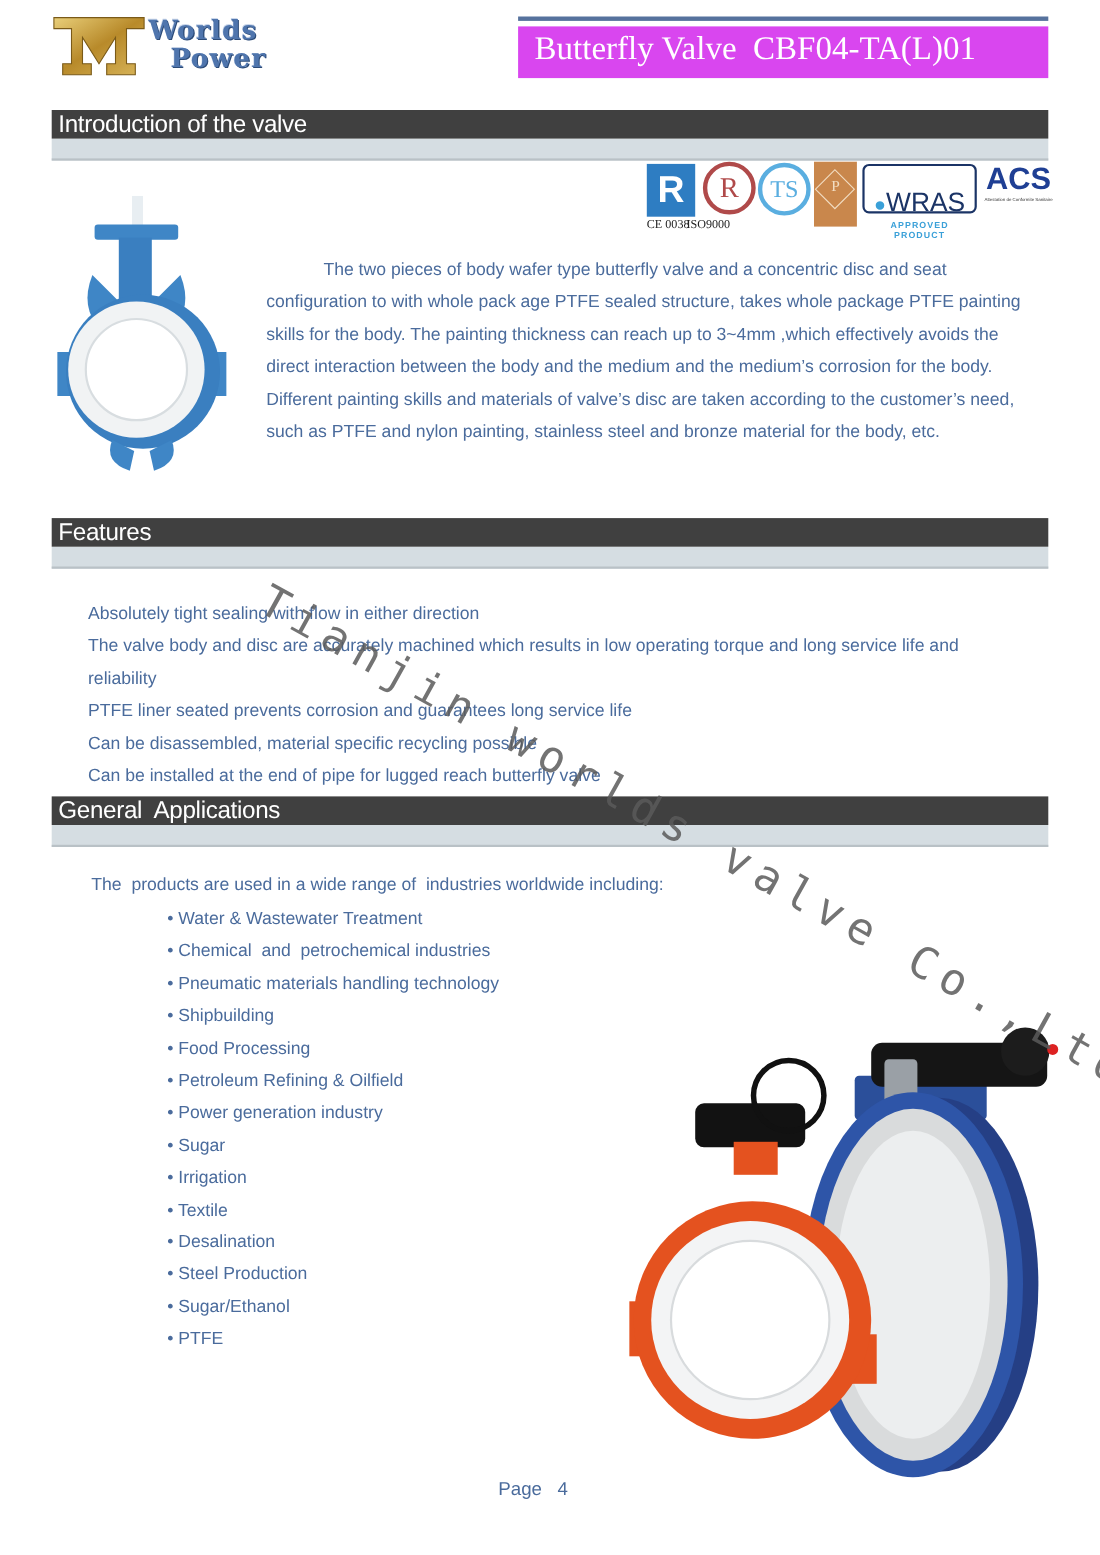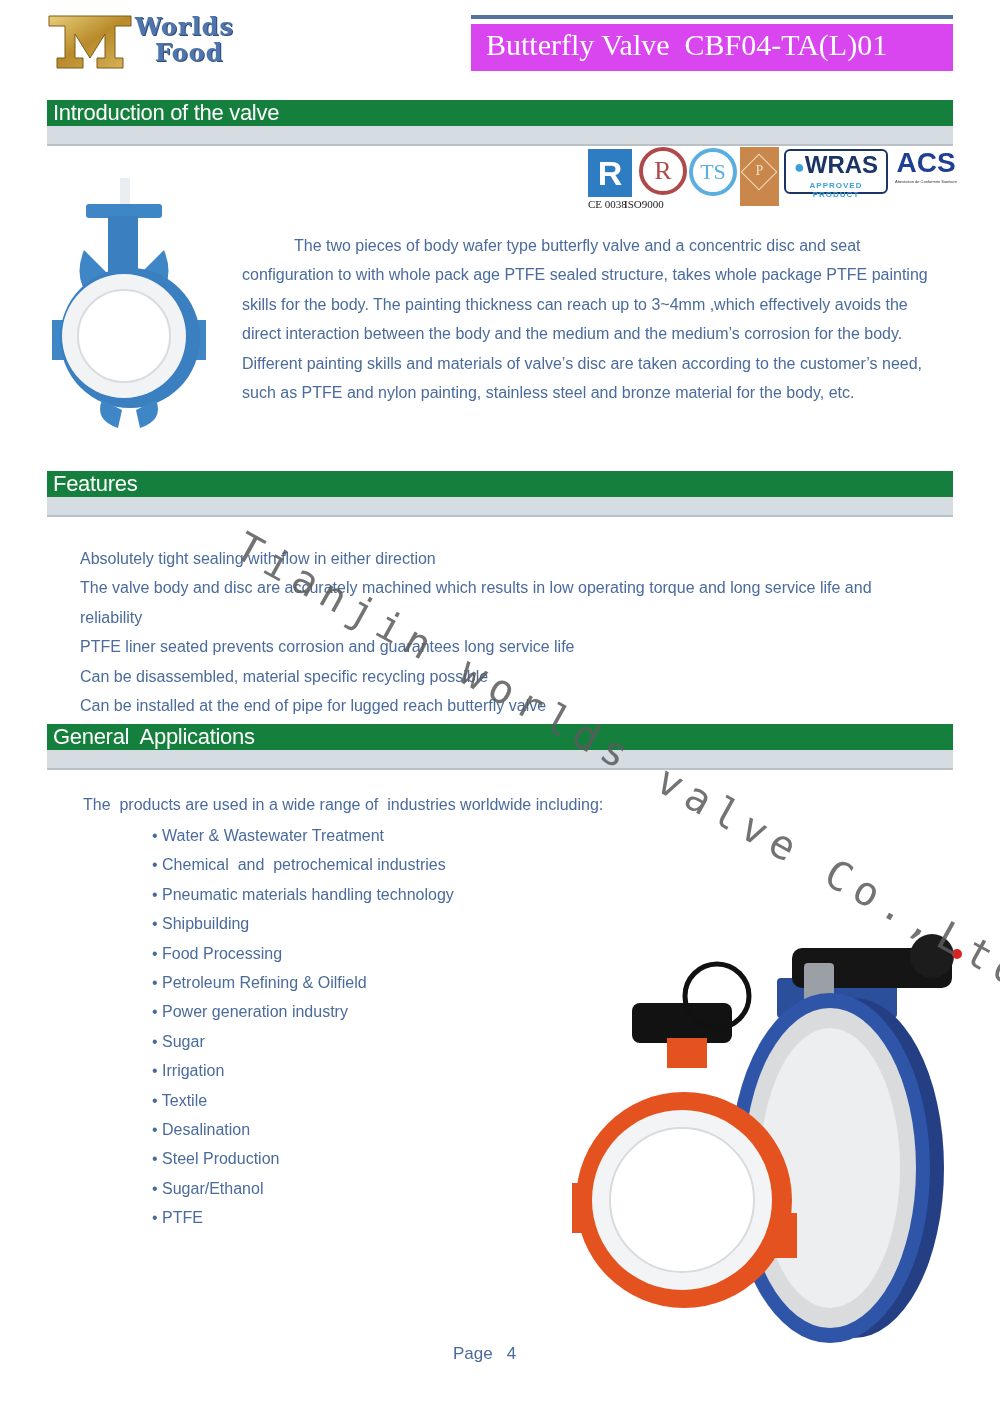--- a/index.html
+++ b/index.html
@@ -12,37 +12,37 @@
   .logo-text { position: absolute; left: 88px; top: 0px; font-family: "DejaVu Serif", serif; font-weight: bold; color: #4f75ad; font-size: 24px; line-height: 26px; letter-spacing: 1px; text-shadow: 1px 1px 0 #2c4b78, -0.5px -0.5px 0 #c9d6ea; }
   .logo-text .l2 { display: block; padding-left: 20px; }
 
   
   .title-top-line { position: absolute; left: 471px; top: 15px; width: 482px; height: 4px; background: #56729d; }
   .title-bar { position: absolute; left: 471px; top: 24px; width: 482px; height: 47px; background: #d946ef; }
   .title-text { position: absolute; left: 15px; top: 4px; font-family: "Liberation Serif", serif; font-size: 30px; color: #ffffff; white-space: pre; }
 
   
   .section { position: absolute; left: 47px; width: 906px; }
-  .section .bar { height: 26px; background: #15803d; position: relative; }
+  .section .bar { height: 26px; background: #404040; position: relative; }
   .section .bar span { position: absolute; left: 6px; top: 0px; font-size: 22px; color: #ffffff; line-height: 26px; white-space: pre; letter-spacing: -0.3px; }
   .section .sub { height: 20px; background: #d5dde2; border-bottom: 2px solid #b9c1c6; }
 
   
   .certs { position: absolute; left: 588px; top: 147px; width: 370px; height: 64px; }
   .cert { position: absolute; }
   .cert-lr { left: 0; top: 2px; width: 44px; height: 48px; background: #2e7dc2; color: #fff; font-weight: bold; font-size: 34px; line-height: 48px; text-align: center; font-family: "Liberation Sans", sans-serif; }
   .cert-lr-cap { position: absolute; left: 0; top: 51px; font-family: "Liberation Serif", serif; font-size: 11px; color: #222; white-space: pre; }
   .cert-lrq { left: 51px; top: 0px; width: 48px; height: 48px; border: 4px solid #b04a4a; border-radius: 50%; color: #b04a4a; font-family: "Liberation Serif", serif; font-size: 26px; text-align: center; line-height: 40px; }
   .cert-iso-cap { position: absolute; left: 36px; top: 51px; font-family: "Liberation Serif", serif; font-size: 11px; color: #222; white-space: pre; }
   .cert-ts { left: 101px; top: 1px; width: 48px; height: 48px; border: 4px solid #5aaee0; border-radius: 50%; color: #5aaee0; font-family: "Liberation Serif", serif; font-size: 22px; text-align: center; line-height: 40px; }
   .cert-api { left: 152px; top: 0px; width: 39px; height: 59px; background: #c9874c; }
   .cert-api .dia { position: absolute; left: 6px; top: 12px; width: 26px; height: 26px; border: 1.5px solid #f2ddc2; transform: rotate(45deg); }
   .cert-api .t { position: absolute; left: 0; width: 39px; top: 16px; text-align: center; color: #f2ddc2; font-family: "Liberation Serif", serif; font-size: 14px; }
   .cert-wras { left: 196px; top: 2px; width: 104px; height: 45px; border: 2px solid #1b3466; border-radius: 6px; text-align: center; }
-  .cert-wras .w { font-size: 24px; font-weight: bold; color: #1b3466; line-height: 28px; margin-top: 0; }
+  .cert-wras .w { font-size: 24px; font-weight: normal; color: #1b3466; line-height: 28px; margin-top: 20px; }
   .cert-wras .w .drop { color: #3aa0d8; font-size: 18px; }
   .cert-wras .a { font-size: 8px; color: #3aa0d8; letter-spacing: 1px; font-weight: bold; }
   .cert-acs { left: 305px; top: 0px; width: 66px; text-align: center; }
   .cert-acs .t { font-size: 28px; font-weight: bold; color: #1f3f94; line-height: 32px; }
   .cert-acs .s { font-size: 4px; color: #333; white-space: nowrap; }
 
   
   .intro-img { position: absolute; left: 52px; top: 178px; width: 154px; height: 254px; }
   .intro-text { position: absolute; left: 242px; top: 231px; width: 700px; font-size: 16px; line-height: 29.4px; color: #4a6b9c; }
   .intro-text .indent { display: inline-block; width: 52px; }
@@ -74,21 +74,21 @@
       <linearGradient id="gold" x1="0" y1="0" x2="1" y2="1">
         <stop offset="0" stop-color="#e9cf7a"></stop>
         <stop offset="0.5" stop-color="#b88a2a"></stop>
         <stop offset="1" stop-color="#d8b55a"></stop>
       </linearGradient>
     </defs>
     <path d="M2 2 H84 V12 H68 V44 H76 V54 H50 V44 H58 V20 L43 44 L28 20 V44 H36 V54 H10 V44 H18 V12 H2 Z" fill="url(#gold)" stroke="#7a5a18" stroke-width="1"></path>
   </svg>
   <div class="logo-text">
     <span>Worlds</span>
-    <span class="l2">Food</span>
+    <span class="l2">Power</span>
   </div>
 </div>
 
 <div class="title-top-line"></div>
 <div class="title-bar">
   <span class="title-text">Butterfly Valve  CBF04-TA(L)01</span>
 </div>
 
 <div class="section" style="top:100px;">
   <div class="bar">

